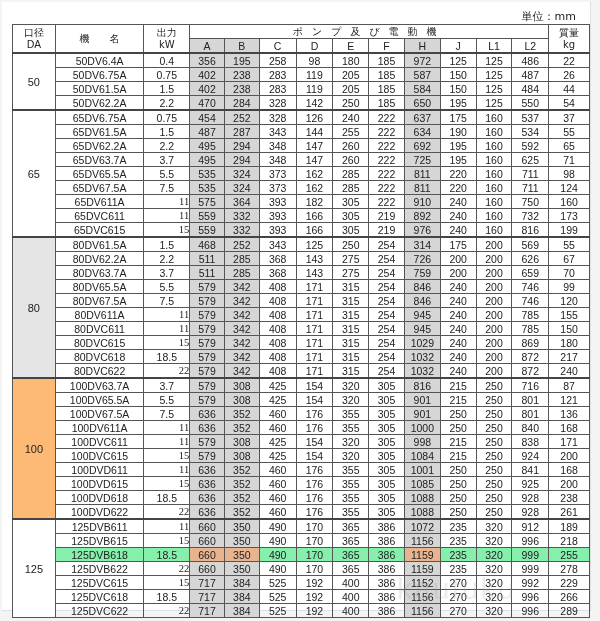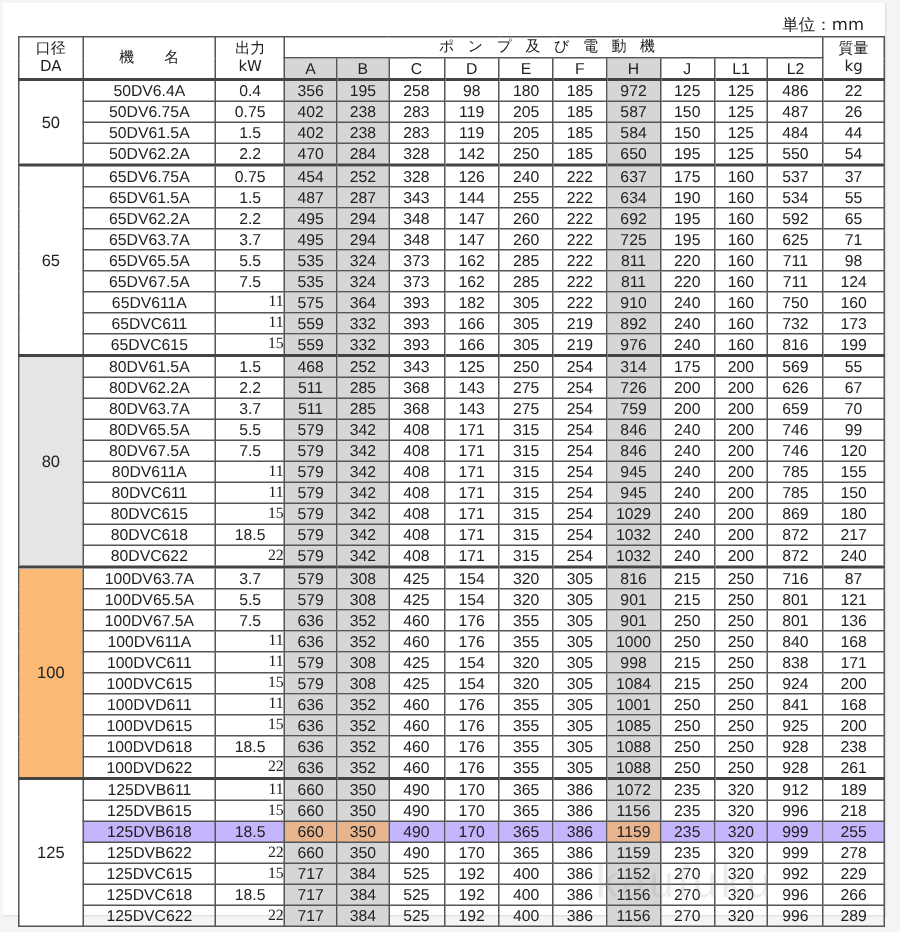--- a/index.html
+++ b/index.html
@@ -28,21 +28,21 @@
   table.spec th { font-size:10.5px; }
   table.spec th.jp { font-family:"DejaVu Sans", sans-serif; font-size:10px; letter-spacing:0; }
   table.spec th.title { letter-spacing:9px; text-align:center; height:13px; }
   .shade { background:#d6d6d6; }
   td.model { text-align:left; padding-left:8px; }
   td.kw { text-align:center; }
   td.kw.int { text-align:right; padding-left:10px;font-family:Liberation Serif, serif; }
   td.kg { text-align:right; padding-right:8px; }
   td.da { font-size:11px; }
   tr.grp-start td { border-top:2px solid #444; }
-  tr.hl td { background:#c4b5fd; }
+  tr.hl td { background:#86efac; }
   tr.hl td.shade { background:#e8b48e; }
   .watermark {
     position:absolute; left:395px; top:570px; font-size:30px; color:rgba(150,150,150,0.18);
     letter-spacing:2px; pointer-events:none; font-family:"Liberation Sans", sans-serif;
   }
 </style>
 </head>
 <body>
 
 <div class="page">

